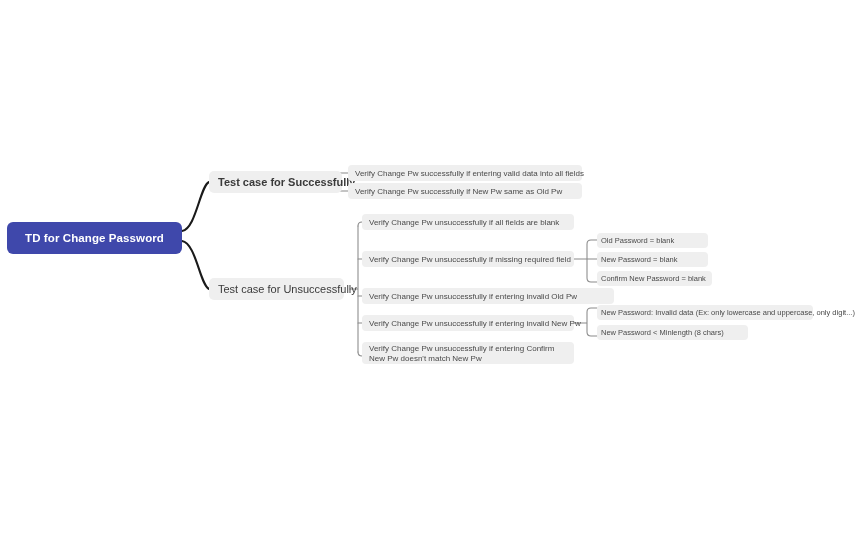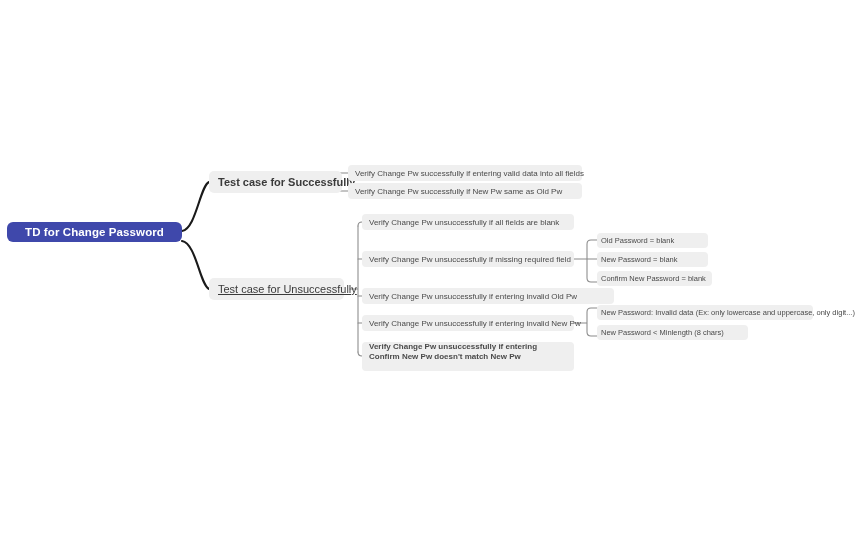--- a/index.html
+++ b/index.html
@@ -19,63 +19,62 @@
     box-sizing:border-box;
     display:flex;
     align-items:center;
     border-radius:5px;
     white-space:nowrap;
   }
   .node.wrap{white-space:normal;}
 
   
   .root{
-    left:7px;top:222px;width:175px;height:20px;
+    left:7px;top:222px;width:175px;height:32px;
     background:#3f48ab;
     border-radius:6px;
     justify-content:center;
     color:#ffffff;
     font-size:11.5px;
     font-weight:bold;
     letter-spacing:.1px;
   }
 
   
   .lvl2{
     background:#efefef;
     color:#3a3a3a;
     font-size:11px;
     height:22px;
     padding:0 9px;
     border-radius:5px;
   }
   .lvl2-success{left:209px;top:171px;width:133px;font-weight:bold;}
-  .lvl2-unsuccess{left:209px;top:278px;width:135px;text-decoration:underline;}
+  .lvl2-unsuccess{left:209px;top:278px;width:135px;}
 
   
   .lvl3{
     background:#efefef;
     color:#4a4a4a;
     font-size:8px;
     height:16px;
     padding:0 7px;
     border-radius:4px;
   }
   .s1{left:348px;top:165px;width:234px;}
   .s2{left:348px;top:183px;width:234px;}
 
   .u1{left:362px;top:214px;width:212px;}
   .u2{left:362px;top:251px;width:212px;}
   .u3{left:362px;top:288px;width:252px;}
   .u4{left:362px;top:315px;width:212px;}
   .u5{
-    left:362px;top:342px;width:212px;height:29px;
-    align-items:flex-start;
+    left:362px;top:342px;width:212px;height:22px;
+    align-items:flex-end;
     line-height:1.25;
-    font-weight:bold;
   }
 
   
   .lvl4{
     background:#efefef;
     color:#4a4a4a;
     font-size:7.5px;
     height:15px;
     padding:0 4px;
     border-radius:4px;

